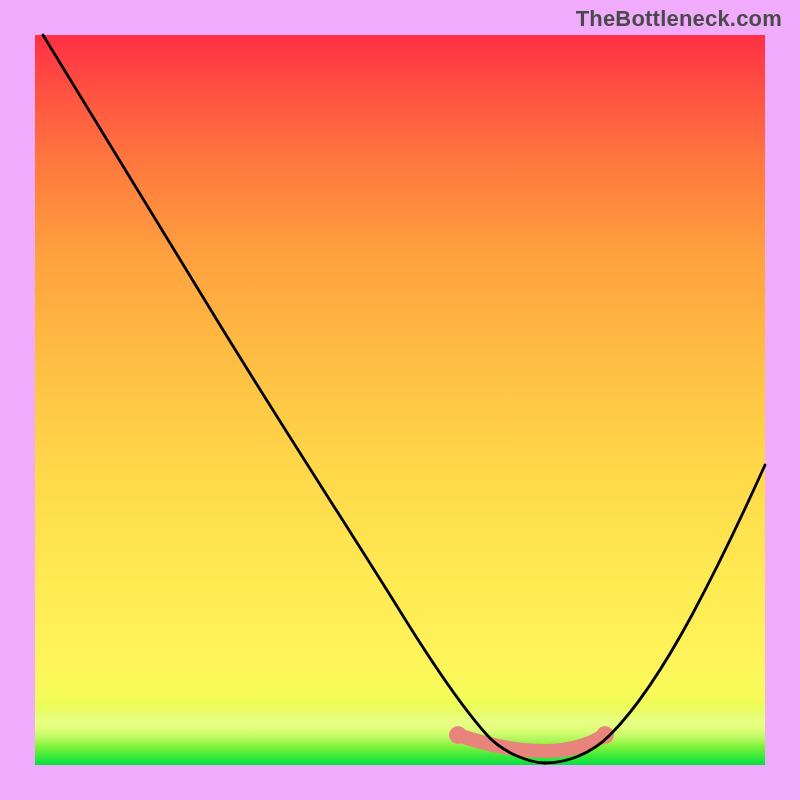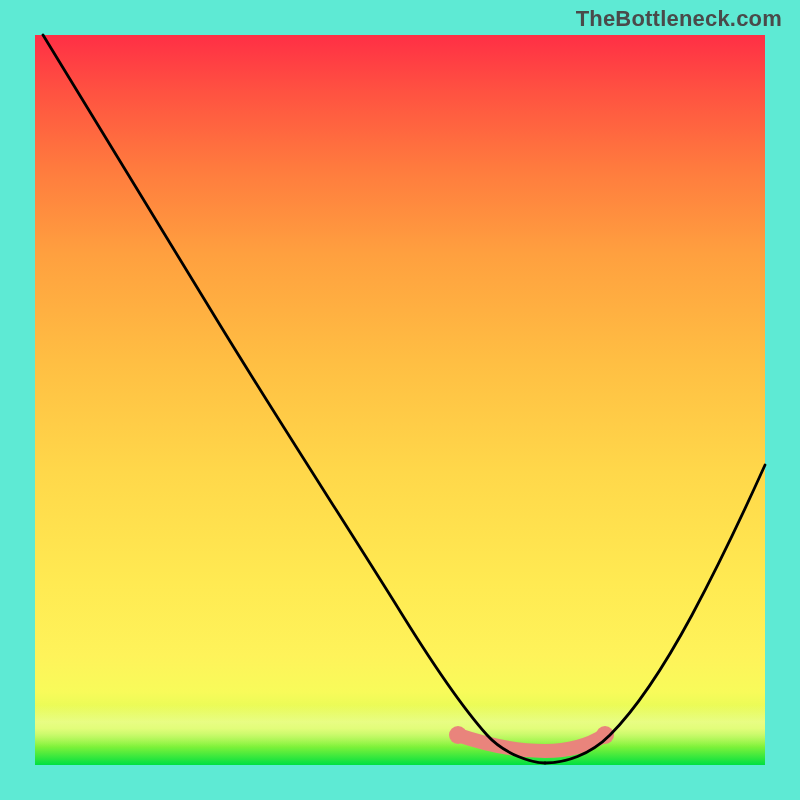--- a/index.html
+++ b/index.html
@@ -8,21 +8,21 @@
     width: 800px;
     height: 800px;
     background: #000;
     overflow: hidden;
     font-family: Arial, Helvetica, sans-serif;
   }
   .stage {
     position: relative;
     width: 800px;
     height: 800px;
-    background: #5eead4;
+    background: #f0abfc;
   }
   .watermark {
     position: absolute;
     top: 6px;
     right: 18px;
     font-size: 22px;
     font-weight: 600;
     color: #4a4a4a;
     letter-spacing: 0.2px;
     z-index: 10;

